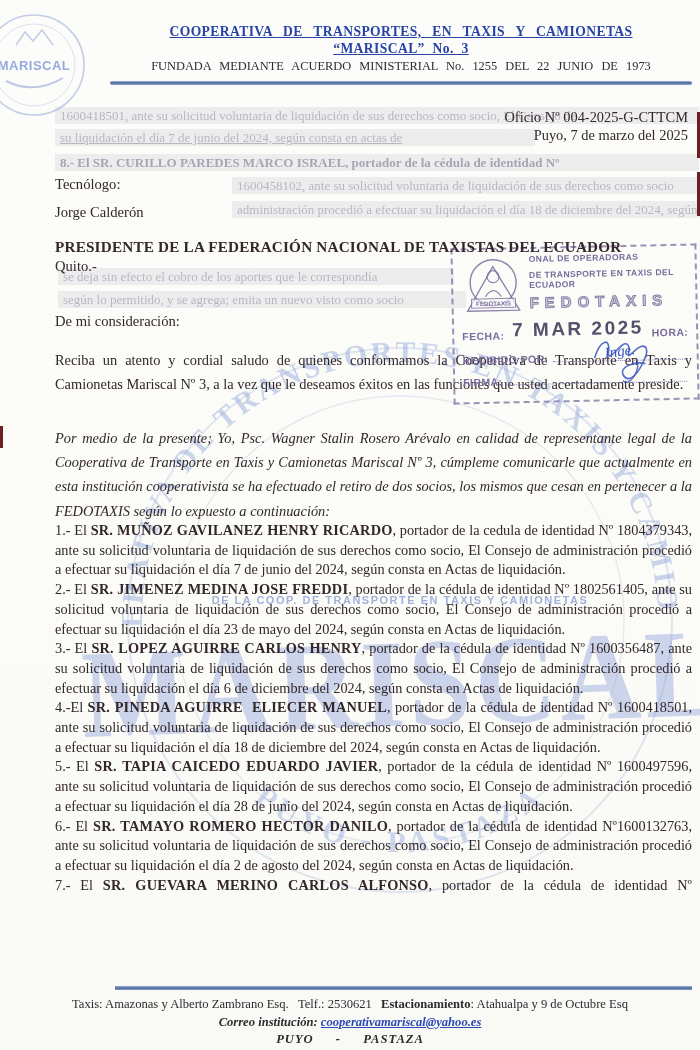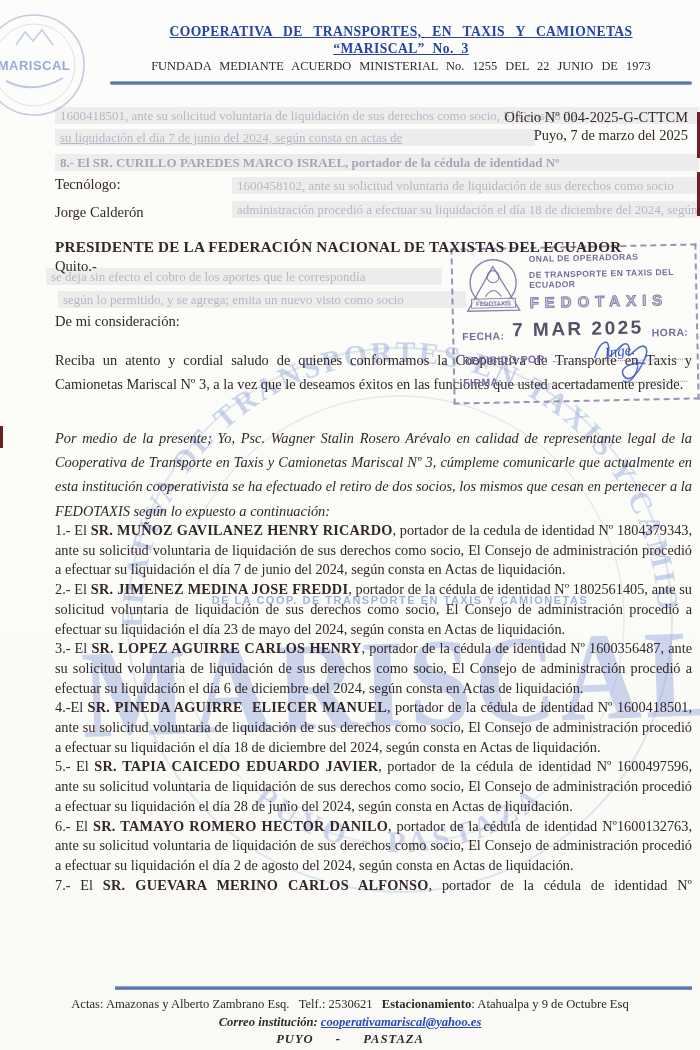--- a/index.html
+++ b/index.html
@@ -90,21 +90,21 @@
     </text>
     <text x="400" y="648" text-anchor="middle" font-family="Liberation Serif, serif" font-weight="bold" font-size="112" letter-spacing="4" fill="rgba(132,156,214,0.40)" transform="rotate(-2 400 610) scale(1,1.12)">MARISCAL</text>
     <text x="400" y="604" text-anchor="middle" font-family="Liberation Sans, sans-serif" font-weight="bold" font-size="11" letter-spacing="1.5" fill="rgba(84,116,198,0.55)">DE LA COOP. DE TRANSPORTE EN TAXIS Y CAMIONETAS</text>
   </svg>
 
   <div class="ghost" style="top:107px;left:55px;width:634px;">1600418501, ante su solicitud voluntaria de liquidación de sus derechos como socio, El Consejo de</div>
   <div class="ghost" style="top:129px;left:55px;width:470px;text-decoration:underline;">su liquidación el día 7 de junio del 2024, según consta en actas de</div>
   <div class="ghost bold" style="top:154px;left:55px;width:634px;">8.- El SR. CURILLO PAREDES MARCO ISRAEL, portador de la cédula de identidad Nº</div>
   <div class="ghost" style="top:177px;left:232px;width:458px;">1600458102, ante su solicitud voluntaria de liquidación de sus derechos como socio</div>
   <div class="ghost" style="top:201px;left:232px;width:458px;">administración procedió a efectuar su liquidación el día 18 de diciembre del 2024, según consta en actas</div>
-  <div class="ghost" style="top:268px;left:46px;width:386px;">se deja sin efecto el cobro de los aportes que le correspondía</div>
+  <div class="ghost" style="top:268px;left:58px;width:386px;">se deja sin efecto el cobro de los aportes que le correspondía</div>
   <div class="ghost" style="top:291px;left:58px;width:398px;">según lo permitido, y se agrega; emita un nuevo visto como socio</div>
 
   <svg class="corner-seal" width="132" height="128" aria-hidden="true">
     <circle cx="64" cy="62" r="50" fill="none" stroke="rgba(146,168,214,0.55)" stroke-width="1.6"></circle>
     <circle cx="64" cy="62" r="41" fill="none" stroke="rgba(146,168,214,0.35)" stroke-width="0.9"></circle>
     <path d="M46,42 L55,29 L63,38 L72,27 L83,42" fill="none" stroke="rgba(146,168,214,0.55)" stroke-width="1.5"></path>
     <text x="64" y="67" text-anchor="middle" font-family="Liberation Sans, sans-serif" font-weight="bold" font-size="13" letter-spacing="0.5" fill="rgba(122,150,212,0.8)">MARISCAL</text>
     <path d="M36,78 Q64,92 93,75" fill="none" stroke="rgba(146,168,214,0.6)" stroke-width="2"></path>
   </svg>
 
@@ -169,21 +169,21 @@
     <p><span>3.- El </span><b>SR. LOPEZ AGUIRRE CARLOS HENRY</b><span>, portador de la cédula de identidad Nº 1600356487, ante su solicitud voluntaria de liquidación de sus derechos como socio, El Consejo de administración procedió a efectuar su liquidación el día 6 de diciembre del 2024, según consta en Actas de liquidación.</span></p>
     <p><span>4.-El </span><b>SR. PINEDA AGUIRRE&nbsp; ELIECER MANUEL</b><span>, portador de la cédula de identidad Nº 1600418501, ante su solicitud voluntaria de liquidación de sus derechos como socio, El Consejo de administración procedió a efectuar su liquidación el día 18 de diciembre del 2024, según consta en Actas de liquidación.</span></p>
     <p><span>5.- El </span><b>SR. TAPIA CAICEDO EDUARDO JAVIER</b><span>, portador de la cédula de identidad Nº 1600497596, ante su solicitud voluntaria de liquidación de sus derechos como socio, El Consejo de administración procedió a efectuar su liquidación el día 28 de junio del 2024, según consta en Actas de liquidación.</span></p>
     <p><span>6.- El </span><b>SR. TAMAYO ROMERO HECTOR DANILO</b><span>, portador de la cédula de identidad Nº1600132763, ante su solicitud voluntaria de liquidación de sus derechos como socio, El Consejo de administración procedió a efectuar su liquidación el día 2 de agosto del 2024, según consta en Actas de liquidación.</span></p>
     <p class="last"><span>7.- El </span><b>SR. GUEVARA MERINO CARLOS ALFONSO</b><span>, portador de la cédula de identidad Nº</span></p>
   </div>
 
   <div class="f-rule"></div>
   <div class="footer">
     <div>
-      <span>Actas:</span>
+      <span>Taxis:</span>
       <span>Amazonas y Alberto Zambrano Esq.</span>
       <span style="margin-left:6px;">Telf.:</span>
       <span>2530621</span>
       <span class="b" style="margin-left:6px;">Estacionamiento</span><span>:</span>
       <span>Atahualpa y 9 de Octubre Esq</span>
     </div>
     <div class="f-mail">
       <span>Correo institución:</span>
       <a href="#">cooperativamariscal@yahoo.es</a>
     </div>

